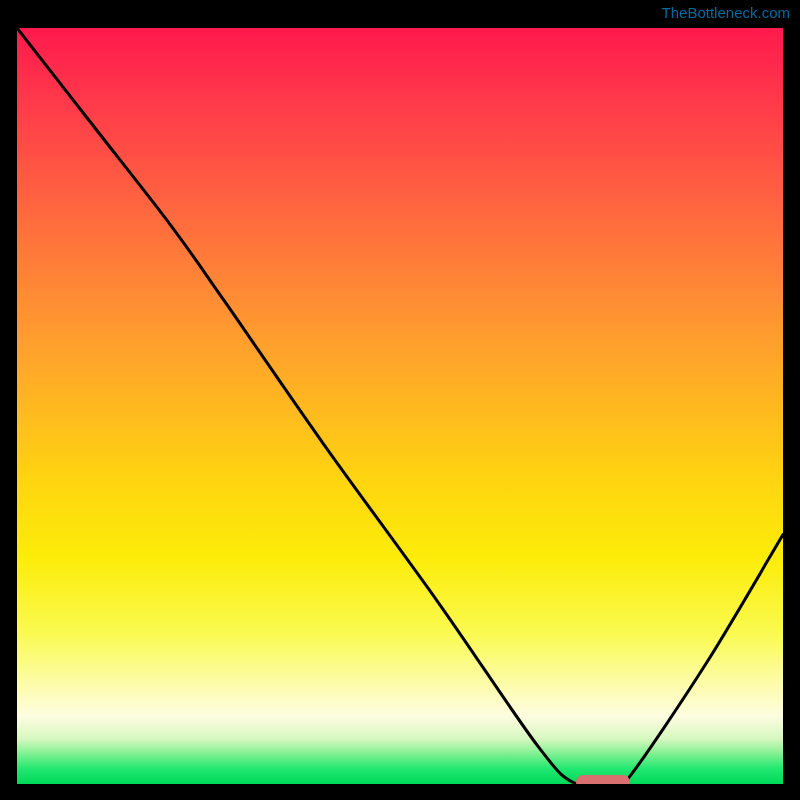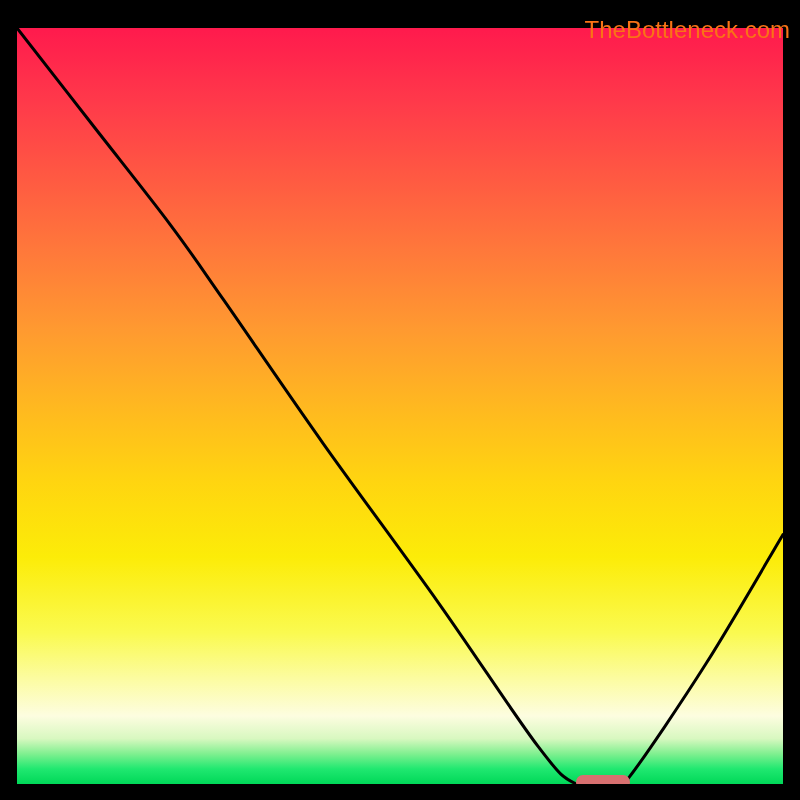--- a/index.html
+++ b/index.html
@@ -6,24 +6,24 @@
     margin: 0;
     padding: 0;
     width: 800px;
     height: 800px;
     background: #000;
     position: relative;
     font-family: Arial, sans-serif;
   }
   .watermark {
     position: absolute;
-    top: 16px;
+    top: 4px;
     right: 10px;
-    color: #f97316;
-    font-size: 24px;
+    color: #0369a1;
+    font-size: 15px;
     font-weight: normal;
     z-index: 10;
   }
   .plot-area {
     position: absolute;
     top: 28px;
     left: 17px;
     width: 766px;
     height: 756px;
     overflow: hidden;

